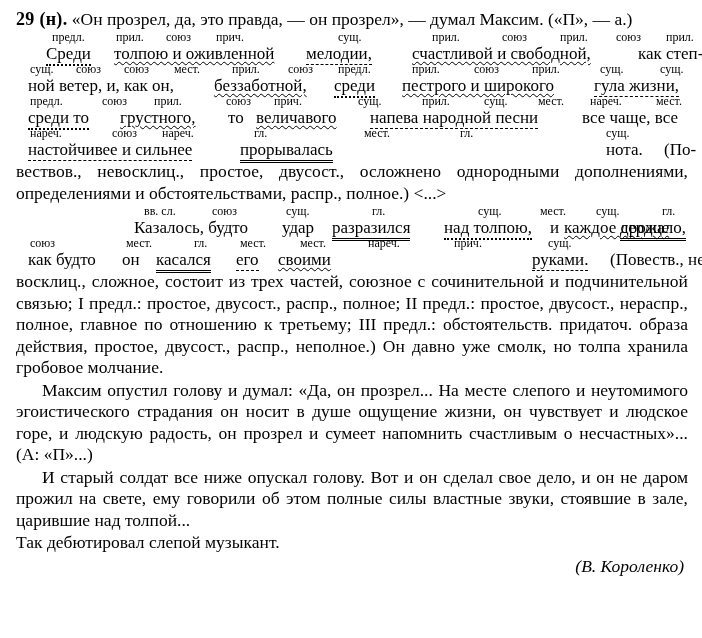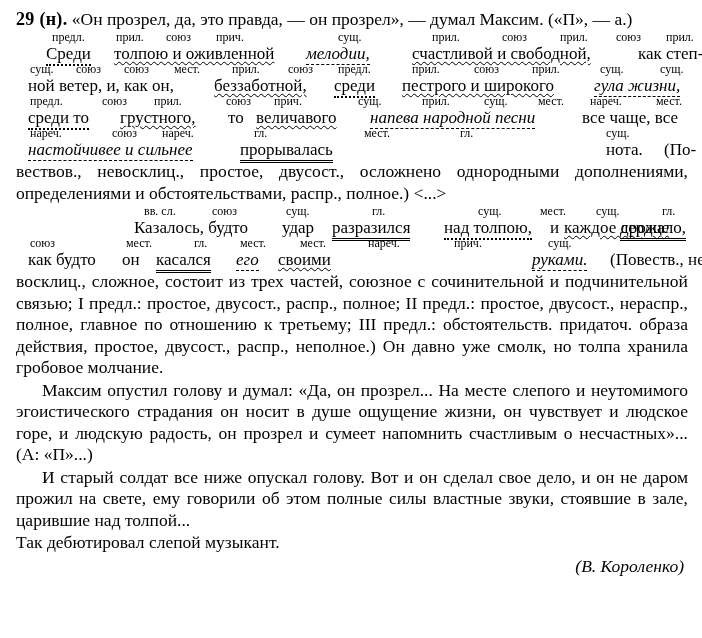--- a/index.html
+++ b/index.html
@@ -71,21 +71,20 @@
     position: absolute;
     top: 0;
     white-space: nowrap;
   }
   .dotted {
     border-bottom: 2px dotted #000;
     padding-bottom: 0px;
   }
   .dashed {
     border-bottom: 1px dashed #000;
-    font-style: italic;
   }
   .wavy {
     text-decoration: underline;
     text-decoration-style: wavy;
     text-decoration-thickness: 1px;
     text-underline-offset: 2px;
   }
   .dbl {
     border-bottom: 3px double #000;
   }

